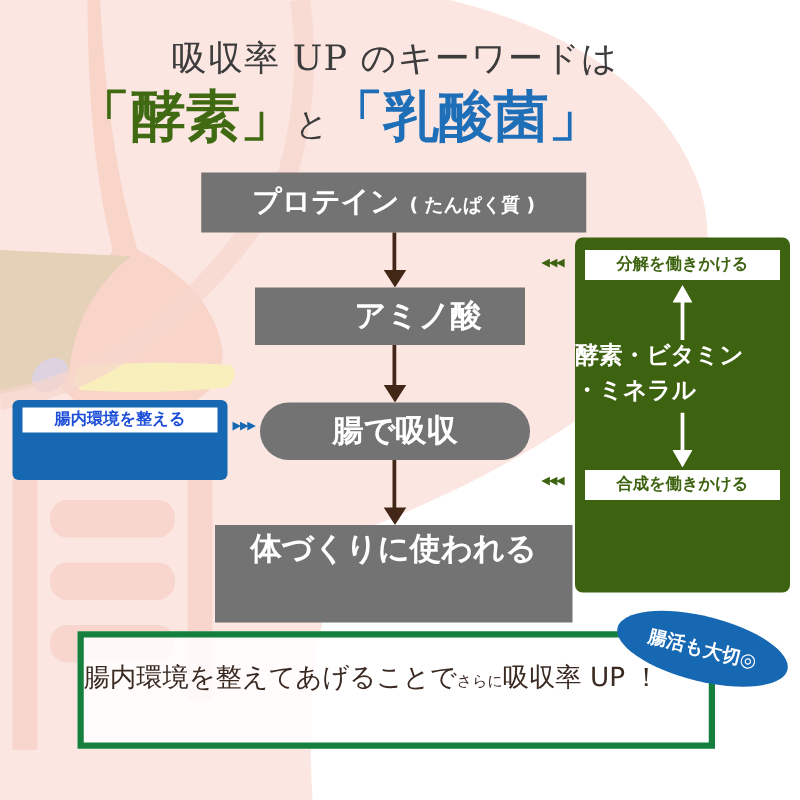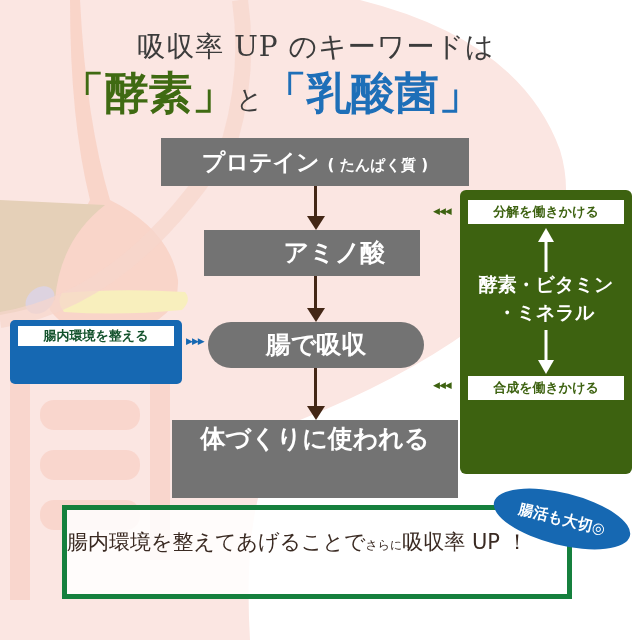--- a/index.html
+++ b/index.html
@@ -17,24 +17,24 @@
   .box1 .small { font-size: 15px; }
   .box2 { left: 204px; top: 230px; width: 216px; height: 46px; font-size: 25px; line-height: 46px; padding-left: 45px; }
   .box3 { left: 208px; top: 322px; width: 216px; height: 46px; font-size: 25px; line-height: 46px; border-radius: 23px; }
   .box4 { left: 172px; top: 420px; width: 286px; height: 78px; }
   .box4 .sub { font-size: 14px; font-weight: normal; margin-top: 10px; }
   .box4 .main { font-size: 25px; margin-top: 2px; }
   .vline { background: #432716; width: 3px; z-index: 2; }
   .arrow-down { width: 0; height: 0; border-left: 9px solid transparent; border-right: 9px solid transparent; border-top: 14px solid #432716; z-index: 2; }
   .green-panel { left: 460px; top: 190px; width: 172px; height: 284px; background: #3d6210; border-radius: 6px; z-index: 2; }
   .green-label { position: absolute; left: 8px; width: 156px; height: 24px; background: #fff; color: #3d6210; font-size: 13px; font-weight: bold; text-align: center; line-height: 24px; }
-  .green-center { position: absolute; left: 0; width: 172px; top: 80px; color: #fff; font-weight: bold; font-size: 19px; text-align: center; line-height: 28px; }
+  .green-center { position: absolute; left: 0; width: 172px; top: 80px; color: #fff; font-weight: bold; font-size: 19px; line-height: 28px; }
   .tri3 { font-size: 9px; letter-spacing: -1px; z-index: 2; }
   .blue-panel { left: 10px; top: 320px; width: 172px; height: 64px; background: #1668b2; border-radius: 5px; z-index: 2; }
-  .blue-label { position: absolute; left: 8px; top: 6px; width: 156px; height: 20px; background: #fff; color: #14532d; font-size: 13px; font-weight: bold; text-align: center; line-height: 20px; }
+  .blue-label { position: absolute; left: 8px; top: 6px; width: 156px; height: 20px; background: #fff; color: #1d4ed8; font-size: 13px; font-weight: bold; text-align: center; line-height: 20px; }
   .blue-main { position: absolute; left: 0; width: 172px; top: 30px; color: #fff; font-weight: bold; font-size: 20px; text-align: center; line-height: 28px; }
   .note-box { left: 62px; top: 505px; width: 510px; height: 94px; border: 5px solid #15803d; background: rgba(255,255,255,0.85); z-index: 2; text-align: left; }
   .note-main { margin-top: 18px; font-size: 21px; color: #3a2a22; white-space: nowrap; }
   .note-main .small { font-size: 12px; }
   .note-sub { margin-top: 10px; font-size: 11.5px; color: #3a2a22; white-space: nowrap; }
   .badge { left: 492px; top: 493px; width: 140px; height: 52px; background: #1668b2; border-radius: 50%; transform: rotate(14deg); color: #fff; font-weight: bold; font-size: 15px; text-align: center; line-height: 52px; z-index: 3; }
 </style>
 </head>
 <body>
 

